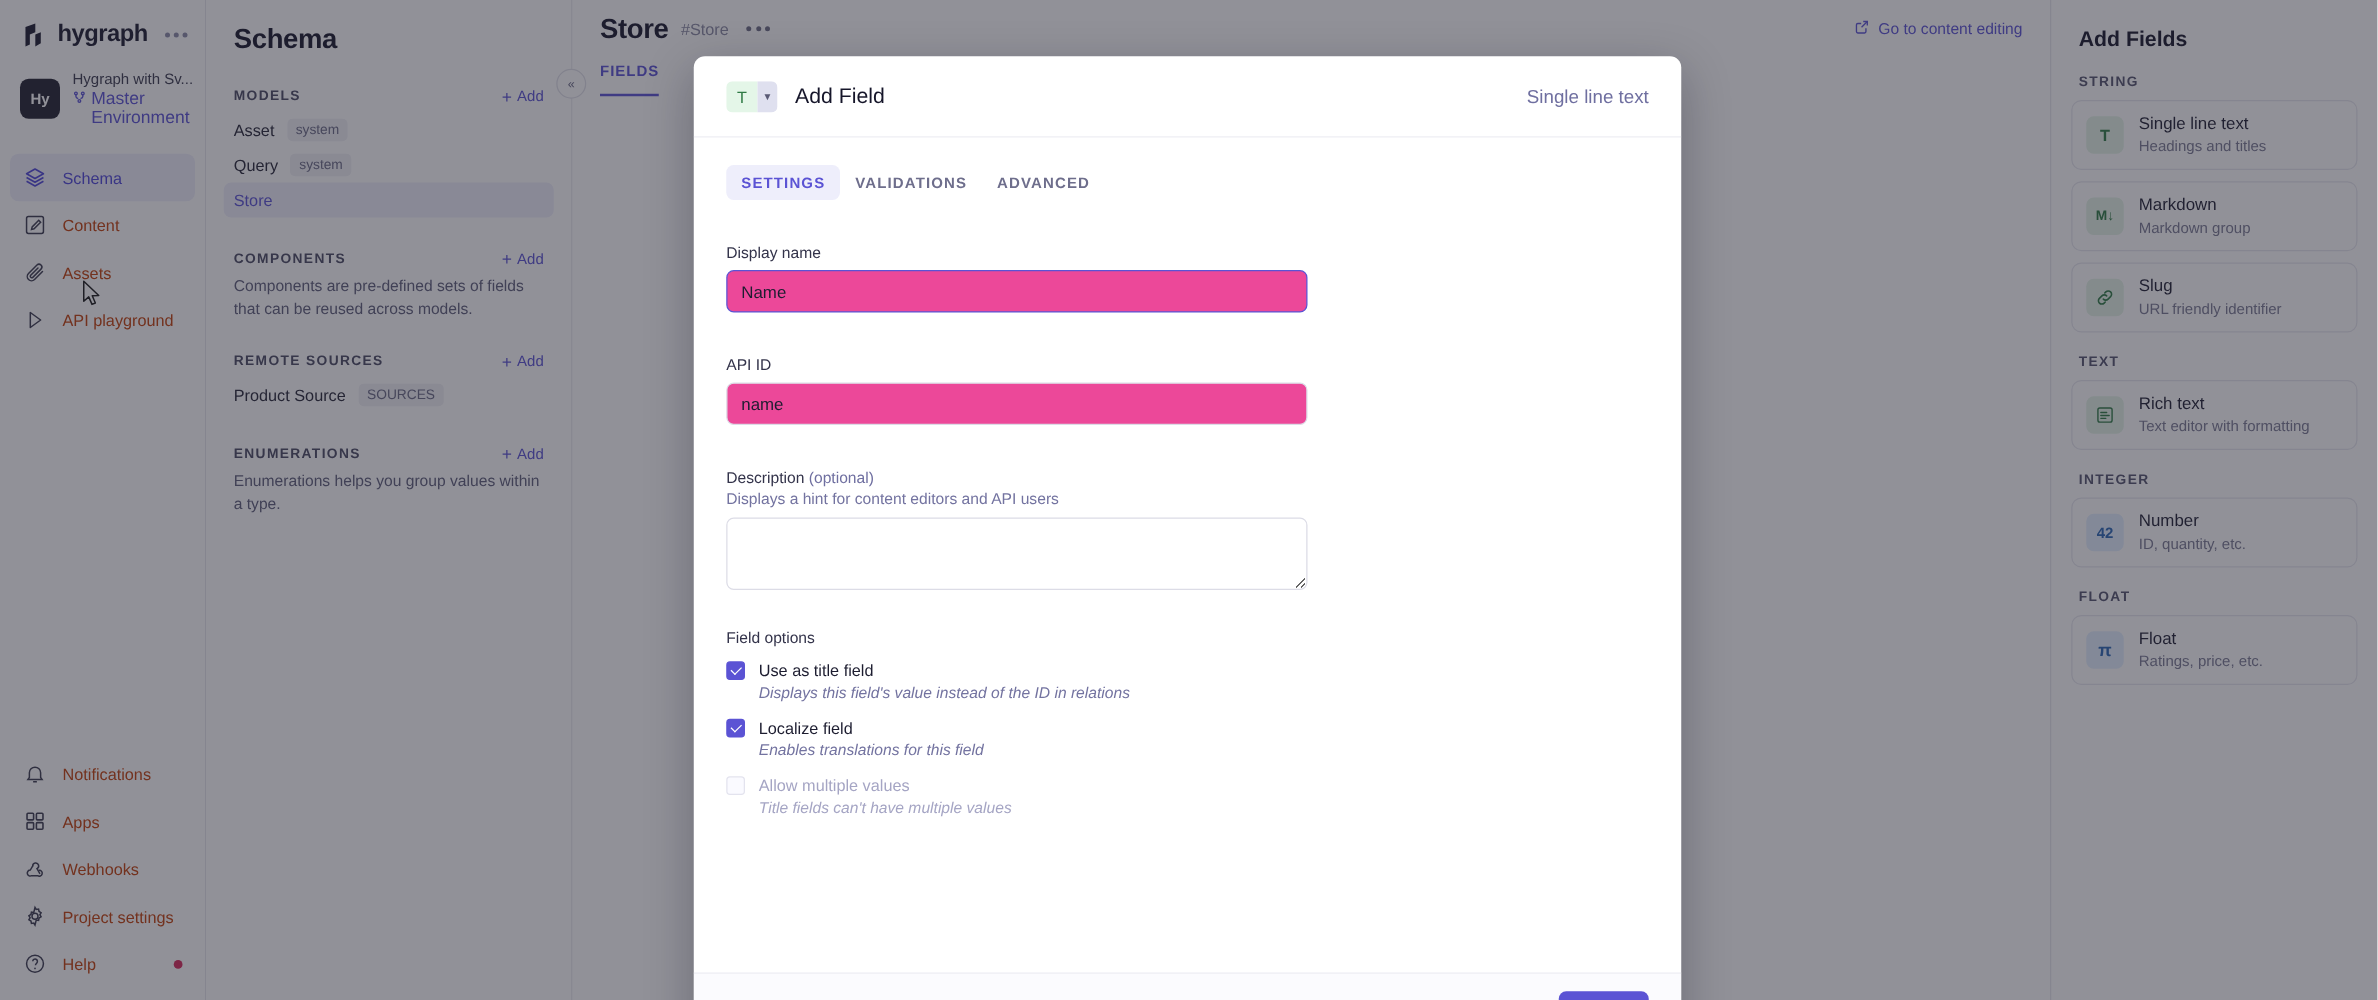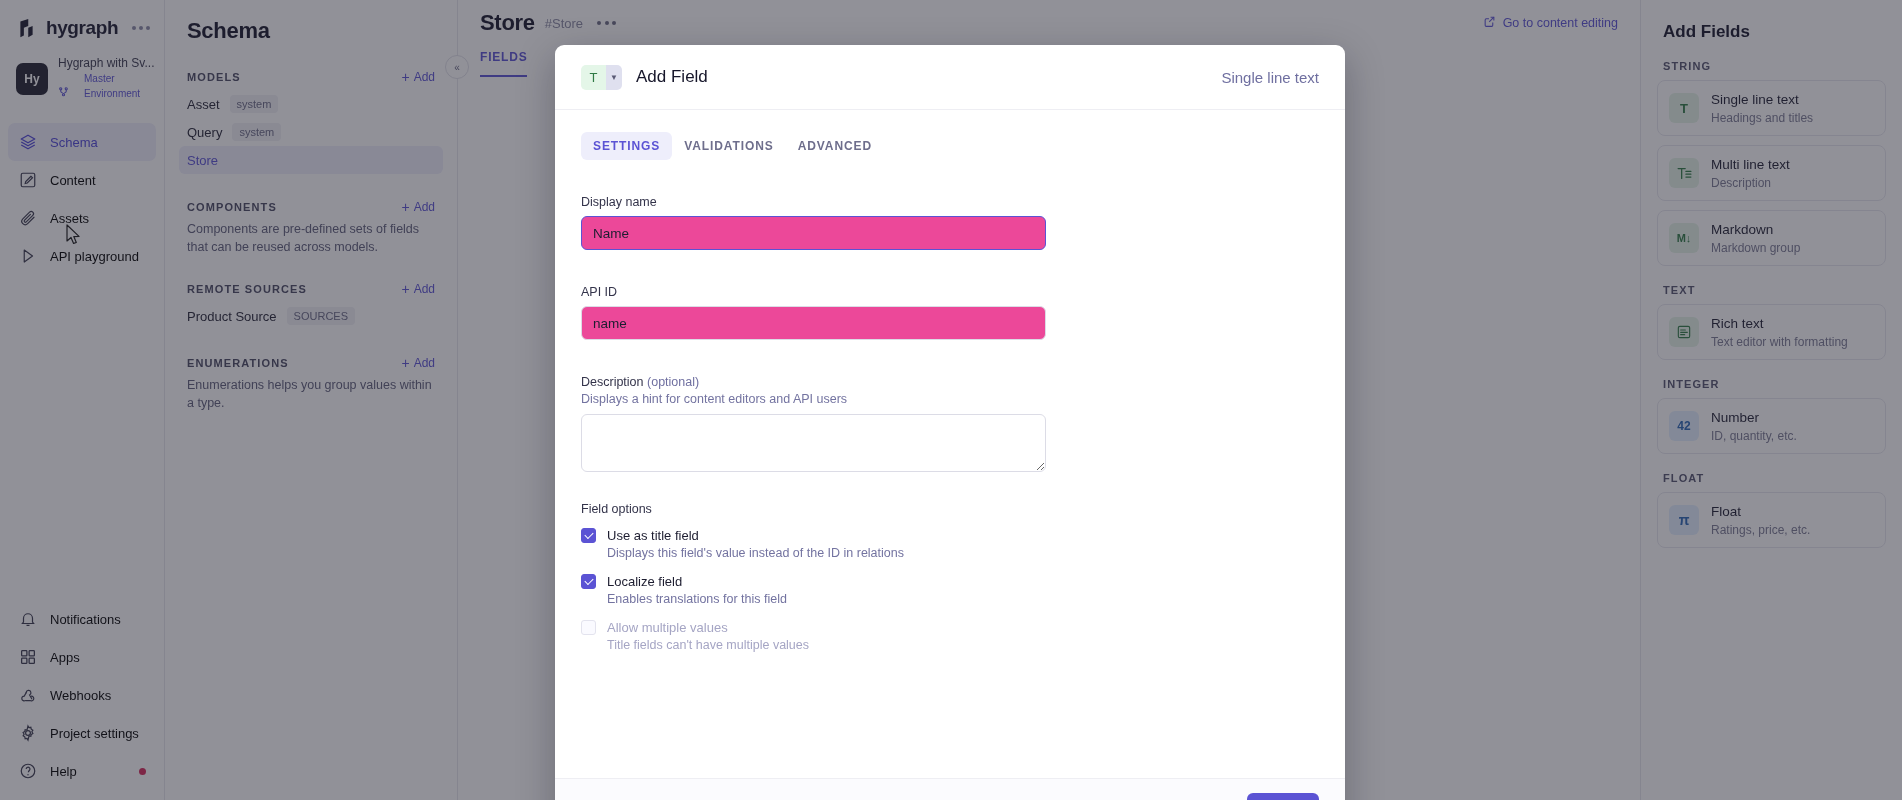--- a/index.html
+++ b/index.html
@@ -24,28 +24,28 @@
   .brand-dots i { width:4px; height:4px; border-radius:50%; background:#8b8ba7; display:block; }
 
   .workspace { display:flex; align-items:center; gap:10px; padding: 14px 10px 12px 16px; }
   .ws-avatar {
     width: 32px; height: 32px; flex:0 0 32px; border-radius: 7px;
     background: #20202e; color: #fff; font-size: 12px; font-weight: 600;
     display:flex; align-items:center; justify-content:center;
   }
   .ws-text { min-width:0; }
   .ws-title { font-size: 12px; color: #3b3b4f; line-height: 15px; white-space:nowrap; overflow:hidden; }
-  .ws-env { display:flex; align-items:flex-end; gap:15px; font-size: 10px; color:#5b53d4; line-height:15px; }
+  .ws-env { display:flex; align-items:flex-start; gap:4px; font-size: 14px; color:#5b53d4; line-height:15px; }
   .ws-env svg { flex:0 0 11px; }
 
   .nav { margin-top: 10px; }
   .nav-item {
     display:flex; align-items:center; gap:13px;
     height: 38px; margin: 0 8px 0 8px; padding: 0 10px;
-    border-radius: 7px; color:#000000; font-size: 13px; cursor:pointer;
+    border-radius: 7px; color:#c2410c; font-size: 13px; cursor:pointer;
   }
   .nav-item .ni-icon { width:19px; height:19px; flex:0 0 19px; display:flex; align-items:center; justify-content:center; }
   .nav-item.active { background:#eeeefb; color:#4f46d8; font-weight:500; }
   .nav-spacer { flex: 1 1 auto; }
   .nav-bottom { padding-bottom: 10px; }
   .nav-item .dot-badge { margin-left:auto; width:7px; height:7px; border-radius:50%; background:#d6285a; }
 
   
   .schema-panel {
     width: 293px; flex: 0 0 293px; height: 800px;
@@ -182,21 +182,21 @@
     display:flex; align-items:center; justify-content:center; cursor:pointer;
   }
   .cb.checked { background:#5b53d4; border-color:#5b53d4; }
   .cb.checked::after {
     content:""; width:7px; height:4px; border-left:1.8px solid #fff; border-bottom:1.8px solid #fff;
     transform: rotate(-45deg); margin-top:-2px;
   }
   .cb.disabled { background:#fafaff; border-color:#e3e3ee; }
   .opt-label { font-size: 13px; color:#1d1d30; }
   .opt-label.dim { color:#a5a5c4; }
-  .opt-sub { font-size: 12.5px; color:#7373a0; margin-left: 26px; margin-top: 3px; }
+  .opt-sub { font-size: 12.5px; color:#7373a0; margin-left: 26px; margin-top: 3px; font-style: italic; }
   .opt-sub.dim { color:#a5a5c4; }
 
   .modal-foot {
     flex:0 0 62px; height:62px; border-top:1px solid #eeeef3; background:#fbfbfe;
     display:flex; align-items:center; justify-content:flex-end; gap: 16px; padding: 0 26px;
   }
   .btn-add {
     background:#5b53d4; color:#fff; border:none; border-radius:6px;
     padding: 9px 24px; font-size: 13.5px; cursor:pointer; font-family:inherit;
   }
@@ -423,36 +423,36 @@
 
     <div class="rp-group-label">STRING</div>
     <div class="rp-card">
       <span class="rp-ico">T</span>
       <span>
         <span class="rp-name">Single line text</span><br>
         <span class="rp-sub">Headings and titles</span>
       </span>
     </div>
     <div class="rp-card">
-      <span class="rp-ico">
-        <svg width="17" height="17" viewBox="0 0 24 24" fill="none" stroke="#2f7a45" stroke-width="1.8" stroke-linecap="round">
-            <path d="M3 5h10M8 5v14"></path>
-            <path d="M14 9h7M14 13h7M14 17h7"></path>
-          </svg>
-      </span>
-      <span>
-        <span class="rp-name">Multi line text</span><br>
-        <span class="rp-sub">Description</span>
-      </span>
-    </div>
-    <div class="rp-card">
       <span class="rp-ico" style="font-size:11px;">M↓</span>
       <span>
         <span class="rp-name">Markdown</span><br>
         <span class="rp-sub">Markdown group</span>
+      </span>
+    </div>
+    <div class="rp-card">
+      <span class="rp-ico">
+        <svg width="16" height="16" viewBox="0 0 24 24" fill="none" stroke="#2f7a45" stroke-width="1.9" stroke-linecap="round">
+            <path d="M10 14a4 4 0 005.7 0l3-3A4 4 0 1013 5.3l-1.3 1.3"></path>
+            <path d="M14 10a4 4 0 00-5.7 0l-3 3A4 4 0 1011 18.7l1.3-1.3"></path>
+          </svg>
+      </span>
+      <span>
+        <span class="rp-name">Slug</span><br>
+        <span class="rp-sub">URL friendly identifier</span>
       </span>
     </div>
 
     <div class="rp-group-label">TEXT</div>
     <div class="rp-card">
       <span class="rp-ico">
         <svg width="16" height="16" viewBox="0 0 24 24" fill="none" stroke="#2f7a45" stroke-width="1.7">
             <rect x="3.5" y="3.5" width="17" height="17" rx="2.2"></rect>
             <path d="M7 9h7M7 12.5h10M7 16h6" stroke-linecap="round"></path>
           </svg>

